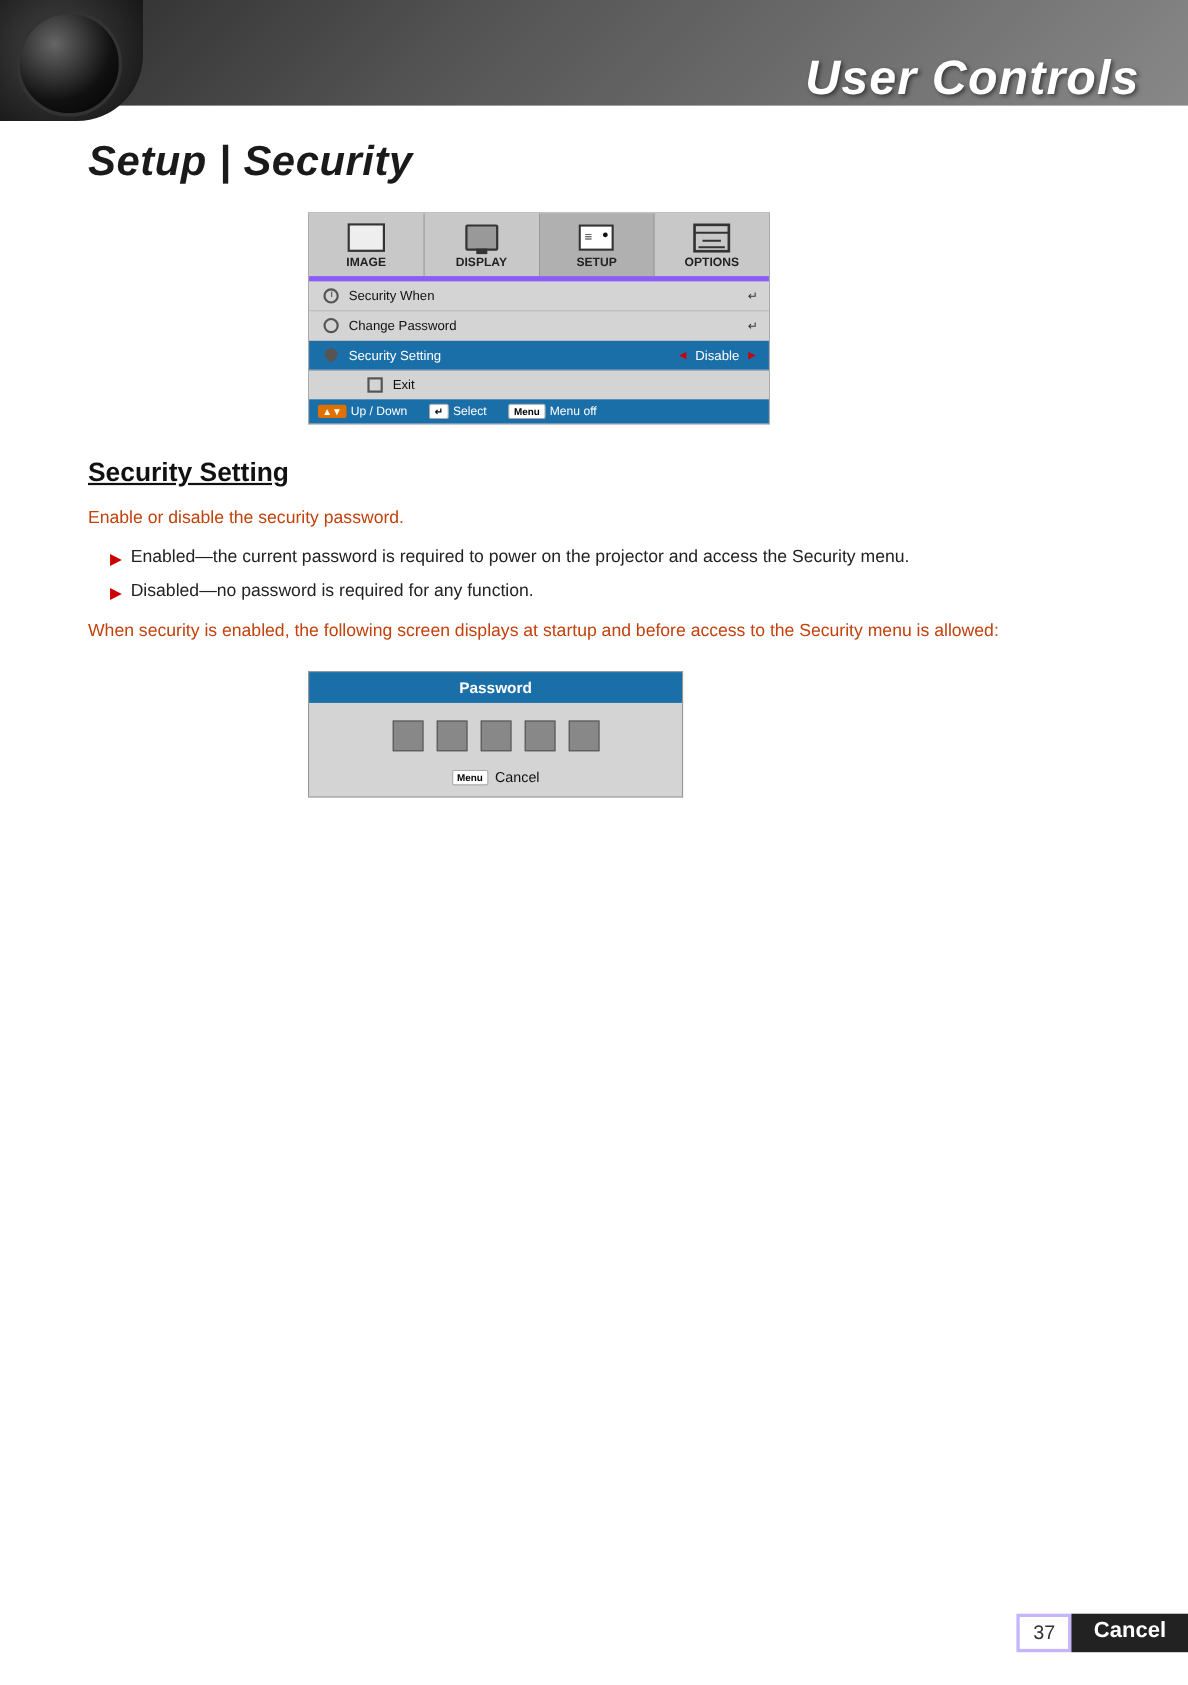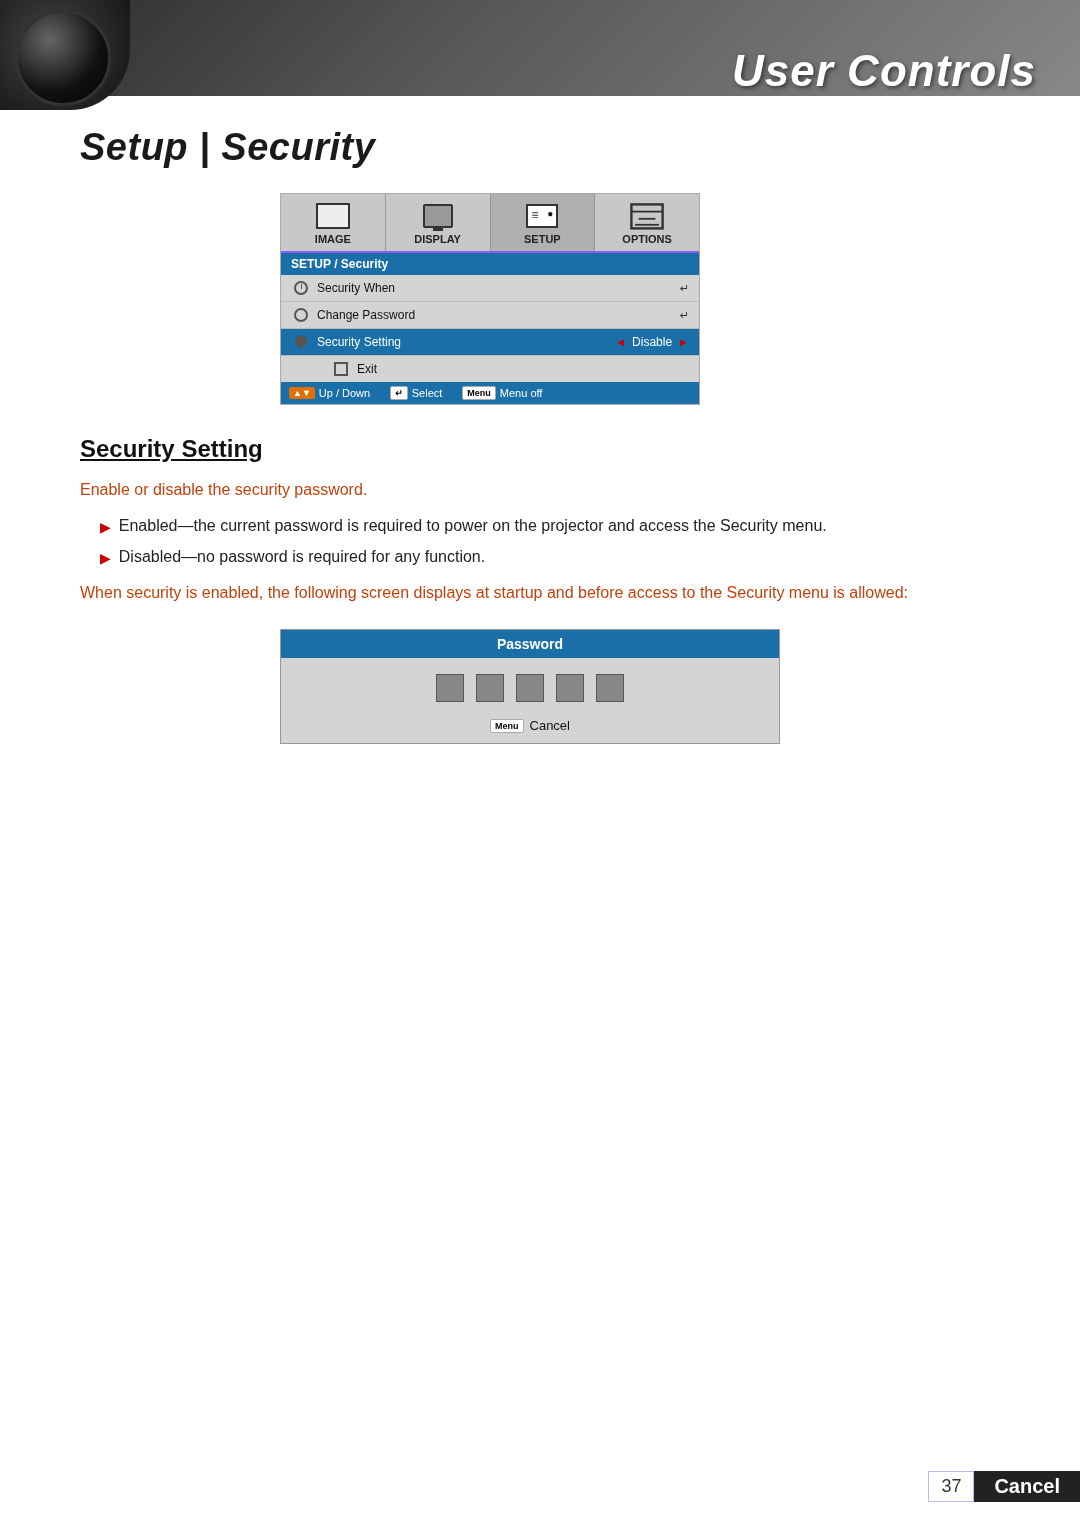--- a/index.html
+++ b/index.html
@@ -71,21 +71,21 @@
     .menu-panel {
       width: 420px;
       margin: 0 auto 0 200px;
       border: 1px solid #aaa;
       background: #e8e8e8;
     }
 
     .menu-tabs {
       display: flex;
       background: #c8c8c8;
-      border-bottom: 2px solid #8b5cf6;
+      border-bottom: 5px solid #8b5cf6;
       justify-content: center;
     }
 
     .menu-tab {
       flex: 1;
       display: flex;
       flex-direction: column;
       align-items: center;
       padding: 8px 4px 6px;
       border-right: 1px solid #999;
@@ -279,21 +279,21 @@
     .bullet-arrow {
       color: #cc0000;
       font-size: 14px;
       margin-right: 8px;
       margin-top: 3px;
       flex-shrink: 0;
     }
 
     
     .password-dialog {
-      width: 500px;
+      width: 341px;
       margin: 24px auto 0 200px;
       border: 1px solid #999;
       background: #d4d4d4;
     }
     .password-dialog-header {
       background: #1a6fa8;
       color: #fff;
       font-size: 14px;
       font-weight: bold;
       text-align: center;
@@ -327,21 +327,21 @@
       bottom: 30px;
       right: 0;
       display: flex;
       align-items: stretch;
     }
     .page-number {
       background: #fff;
       font-size: 18px;
       color: #333;
       padding: 4px 12px;
-      border: 1px solid #c4b5fd;
+      border: 3px solid #c4b5fd;
     }
     .page-lang {
       background: #222;
       color: #fff;
       font-size: 20px;
       font-weight: bold;
       padding: 4px 20px;
     }
 
     
@@ -424,21 +424,20 @@
             <rect x="2" y="2" width="26" height="20" fill="none" stroke="#333" stroke-width="2"></rect>
             <line x1="2" y1="8" x2="28" y2="8" stroke="#333" stroke-width="1.5"></line>
             <line x1="8" y1="14" x2="22" y2="14" stroke="#333" stroke-width="1.5"></line>
             <line x1="5" y1="19" x2="25" y2="19" stroke="#333" stroke-width="1.5"></line>
           </svg>
         </div>
         <span>OPTIONS</span>
       </div>
     </div>
 
-    <div class="menu-header">SETUP / Security</div>
 
     <div class="menu-items">
 
       <div class="menu-item">
         <div class="item-icon">
           <div class="icon-clock"></div>
         </div>
         <span class="item-label">Security When</span>
         <span class="item-arrow">↵</span>
       </div>

